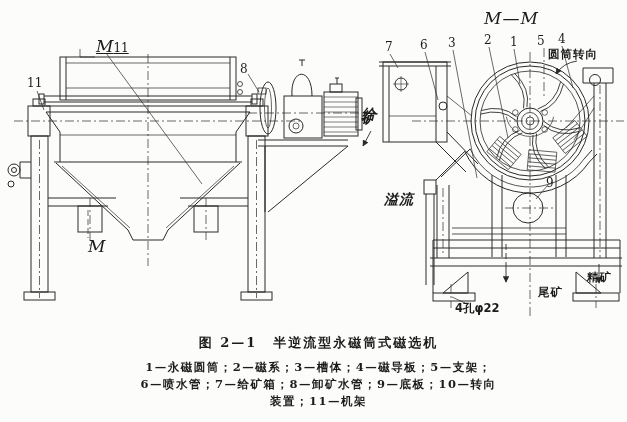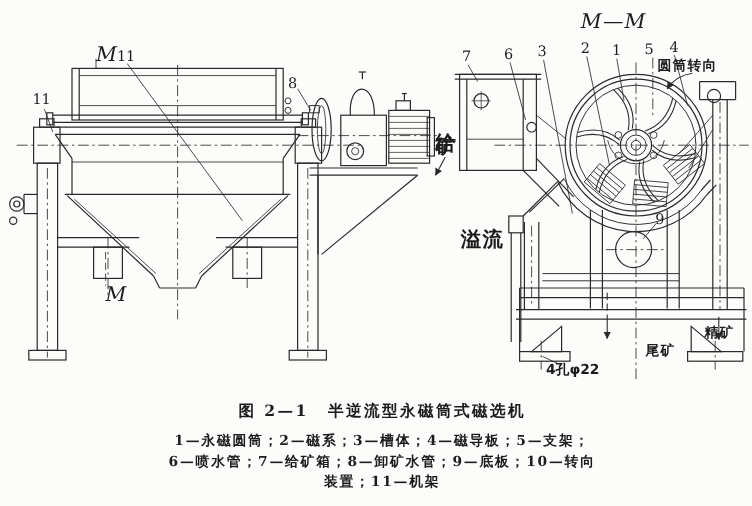--- a/index.html
+++ b/index.html
@@ -3,21 +3,21 @@
 <meta charset="utf-8">
 <style>
   html,body{margin:0;padding:0;}
   .page{position:relative;width:627px;height:422px;background:#fcfcfa;overflow:hidden;
         font-family:"DejaVu Sans","Liberation Sans",sans-serif;color:#1c1c1c;}
   .art{position:absolute;left:0;top:0;}
   .lbl{position:absolute;white-space:nowrap;line-height:1;}
   .num{font-family:"DejaVu Serif","Liberation Serif",serif;font-size:12px;}
   .ital{font-family:"DejaVu Serif","Liberation Serif",serif;font-style:italic;font-size:17px;}
   .cjk{font-size:11.5px;letter-spacing:1px;font-weight:700;}
-  .cjk-lg{font-size:17px;letter-spacing:1px;font-weight:600;}
+  .cjk-lg{font-size:14px;letter-spacing:1px;font-weight:600;font-style:italic;}
   .vert{writing-mode:vertical-rl;text-orientation:upright;letter-spacing:2px;}
   .caption{position:absolute;left:0;top:334px;width:627px;text-align:center;
            transform:translateX(5px);
            font-family:"DejaVu Serif","Liberation Serif",serif;}
   .cap-title{font-size:13px;font-weight:bold;letter-spacing:2px;margin-bottom:7px;}
   .cap-title .gap{display:inline-block;width:16px;}
   .cap-legend{font-size:11.5px;font-weight:600;letter-spacing:1.5px;line-height:17px;}
 </style>
 </head>
 <body>
@@ -272,21 +272,21 @@
       <g stroke-width="0.9">
         <line x1="371" y1="131" x2="363" y2="146" marker-end="url(#arr)"></line>
         <path d="M577,61 Q563,63 556,74" marker-end="url(#arr)"></path>
         <line x1="506" y1="244" x2="506" y2="262" stroke-dasharray="6 3"></line>
         <line x1="506" y1="262" x2="506" y2="282" marker-end="url(#arr)"></line>
         <line x1="599" y1="264" x2="599" y2="283" marker-end="url(#arr)"></line>
       </g>
     </g>
   </svg>
 
-  <div class="lbl" style="left:80px;top:38px;">
+  <div class="lbl" style="left:96px;top:38px;text-decoration:underline;">
     <span class="ital">M</span><span class="num">11</span>
   </div>
   <div class="lbl num" style="left:27px;top:77px;">11</div>
   <div class="lbl num" style="left:240px;top:63px;">8</div>
   <div class="lbl ital" style="left:88px;top:238px;">M</div>
 
   <div class="lbl ital" style="left:484px;top:10px;letter-spacing:1px;">M—M</div>
   <div class="lbl cjk" style="left:548px;top:49px;">圆筒转向</div>
 
   <div class="lbl num" style="left:385px;top:41px;">7</div>

